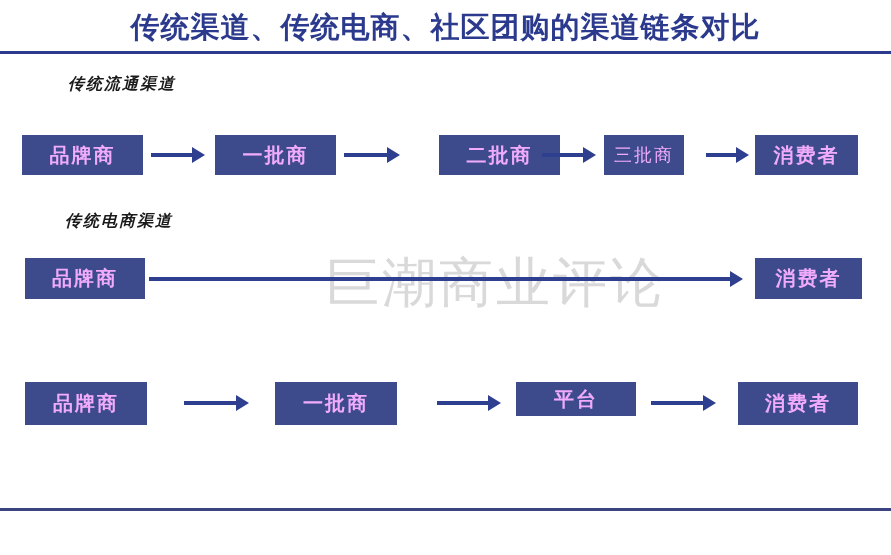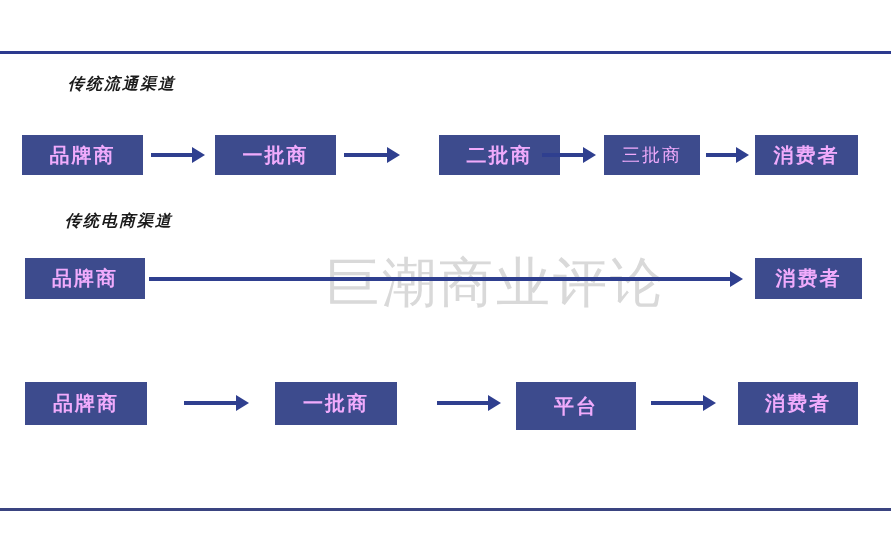--- a/index.html
+++ b/index.html
@@ -95,40 +95,41 @@
     font-size:15px;
     letter-spacing:1px;
     color:#3b3b3b;
   }
 </style>
 </head>
 <body>
 
 <div id="canvas">
 
+  <div class="title">传统渠道、传统电商、社区团购的渠道链条对比</div>
   <div class="rule-top"></div>
 
   <div class="section-label" style="left:28px;top:74px;">传统流通渠道</div>
 
   <div class="node" style="left:22px;top:135px;width:121px;height:40px;">品牌商</div>
   <div class="arrow" style="left:151px;top:147px;width:54px;">
     <span class="shaft"></span>
     <span class="head"></span>
   </div>
   <div class="node" style="left:215px;top:135px;width:121px;height:40px;">一批商</div>
   <div class="arrow" style="left:344px;top:147px;width:56px;">
     <span class="shaft"></span>
     <span class="head"></span>
   </div>
   <div class="node" style="left:410px;top:135px;width:121px;height:40px;margin-left:29px;">二批商</div>
   <div class="arrow" style="left:542px;top:147px;width:54px;">
     <span class="shaft"></span>
     <span class="head"></span>
   </div>
-  <div class="node light" style="left:604px;top:135px;width:96px;height:40px;">三批商</div>
+  <div class="node light" style="left:604px;top:135px;width:80px;height:40px;">三批商</div>
   <div class="arrow" style="left:706px;top:147px;width:43px;">
     <span class="shaft"></span>
     <span class="head"></span>
   </div>
   <div class="node" style="left:755px;top:135px;width:103px;height:40px;">消费者</div>
 
   <div class="section-label" style="left:25px;top:211px;">传统电商渠道</div>
 
   <div class="watermark">巨潮商业评论</div>
 
@@ -143,21 +144,21 @@
   <div class="node" style="left:25px;top:382px;width:122px;height:43px;">品牌商</div>
   <div class="arrow" style="left:184px;top:395px;width:65px;">
     <span class="shaft"></span>
     <span class="head"></span>
   </div>
   <div class="node" style="left:275px;top:382px;width:122px;height:43px;">一批商</div>
   <div class="arrow" style="left:437px;top:395px;width:64px;">
     <span class="shaft"></span>
     <span class="head"></span>
   </div>
-  <div class="node" style="left:516px;top:382px;width:120px;height:48px;">平台</div>
+  <div class="node" style="left:516px;top:382px;width:120px;height:34px;">平台</div>
   <div class="arrow" style="left:651px;top:395px;width:65px;">
     <span class="shaft"></span>
     <span class="head"></span>
   </div>
   <div class="node" style="left:738px;top:382px;width:120px;height:43px;">消费者</div>
 
   <div class="rule-bottom"></div>
 
 </div>
 

